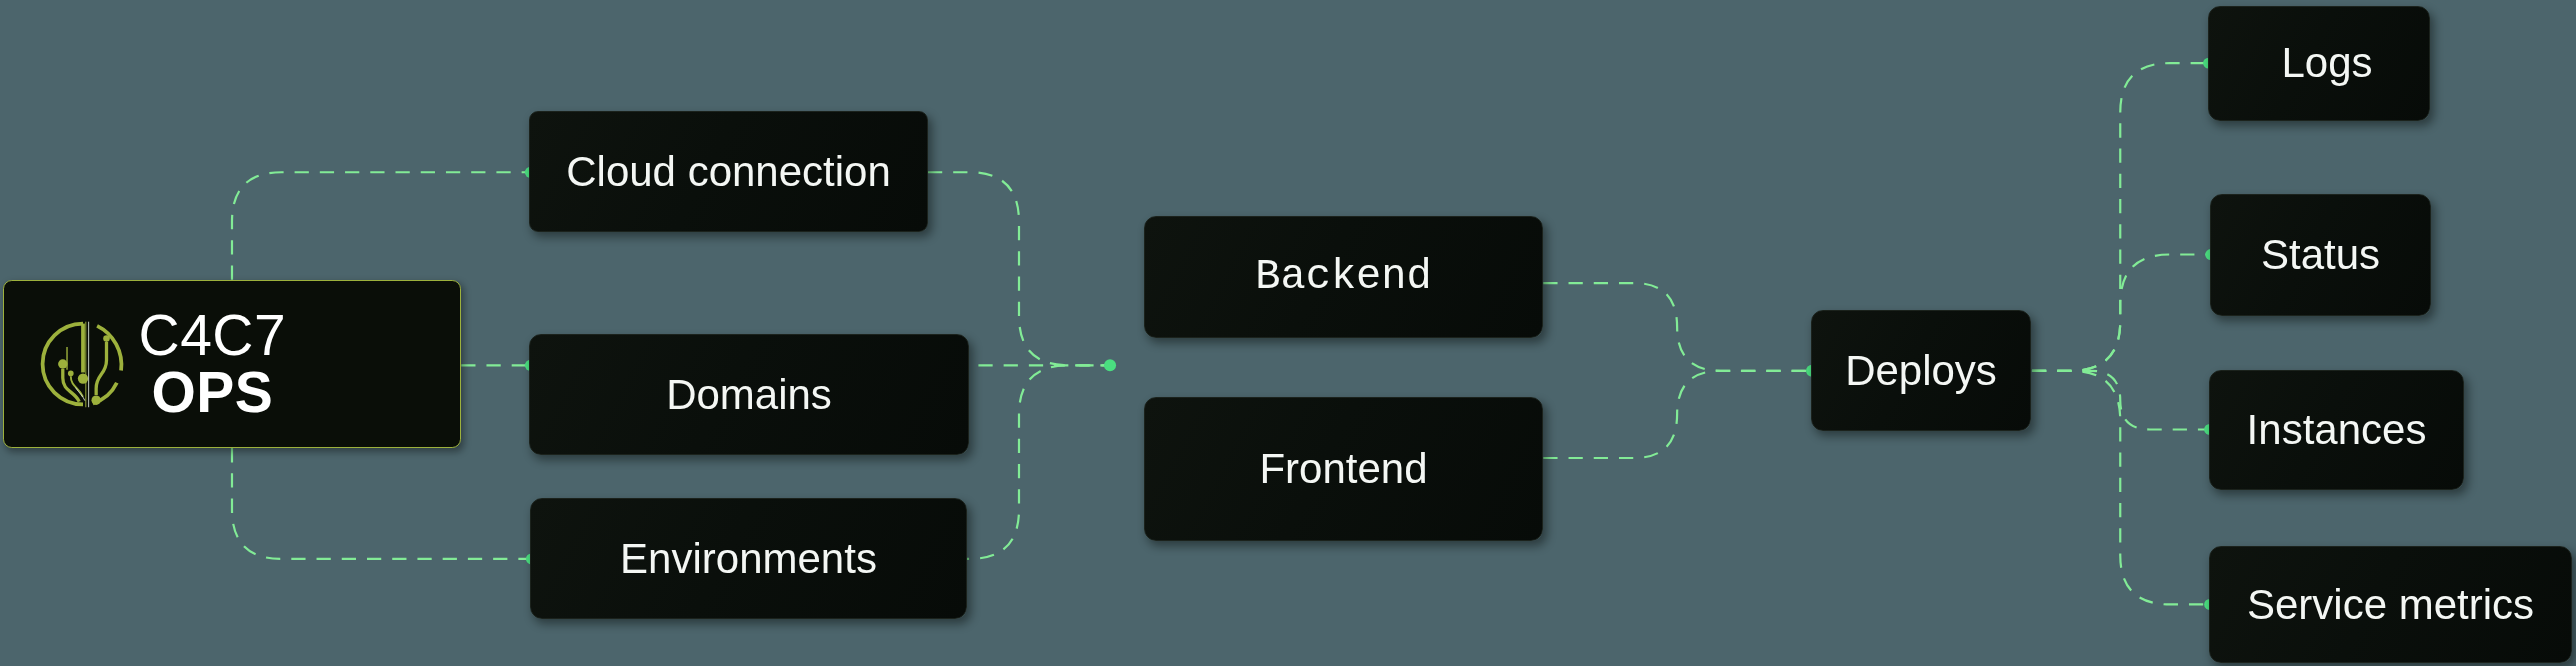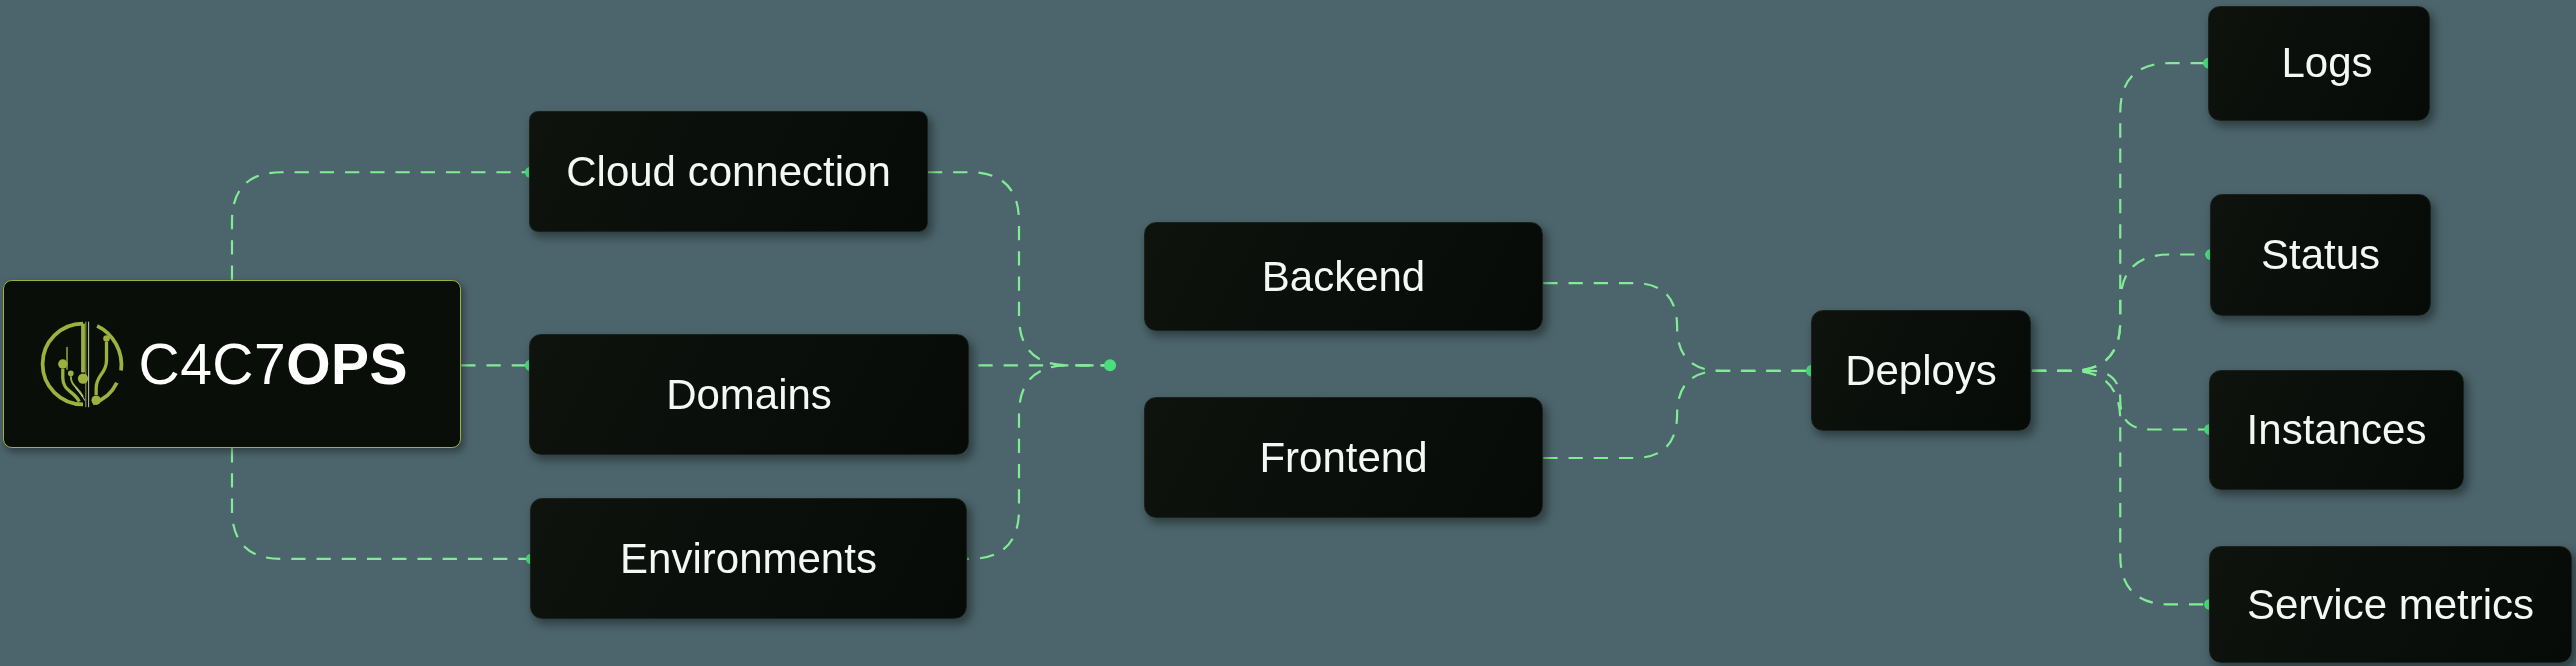--- a/index.html
+++ b/index.html
@@ -24,39 +24,39 @@
     border-radius:12px;
     box-shadow:3.8px 5px 10px rgba(7,11,9,0.45);
     color:#f4f7f4;
     font-size:42px;
     line-height:1;
     white-space:nowrap;
   }
   .n-cloud   {left:529px; top:111px; width:399px;height:121px;border-radius:9px;}
   .n-domains {left:529px; top:305px; width:440px;height:121px;margin-top:29px;}
   .n-env     {left:530px; top:498px; width:437px;height:121px;}
-  .n-backend {left:1144px;top:222px; width:399px;height:109px;}
-  .n-frontend{left:1144px;top:397px; width:399px;height:121px;}
+  .n-backend {left:1144px;top:216px; width:399px;height:122px;font-family:Liberation Mono, monospace;}
+  .n-frontend{left:1144px;top:397px; width:399px;height:144px;}
   .n-deploys {left:1811px;top:310px; width:220px;height:121px;}
   .n-logs    {left:2208px;top:5.5px;  width:222px;height:115px;padding-left:16px;}
   .n-status  {left:2210px;top:194px; width:221px;height:122px;}
   .n-inst    {left:2209px;top:370px; width:255px;height:120px;}
   .n-svc     {left:2209px;top:546px; width:363px;height:117px;align-items:center;}
 
   .n-logo{
     left:2.7px;top:280px;width:458px;height:168px;
     background:#0a0e08;
     border:1.6px solid #9db13c;
     border-radius:8.8px;
     box-shadow:2.7px 3.8px 7.7px rgba(7,11,9,0.4);
     justify-content:flex-start;
     padding-left:32px;
     gap:8.8px;
   }
-  .brand{font-size:57px;color:#ffffff;letter-spacing:0.5px;display:flex;align-items:center;}
+  .brand{font-size:57px;color:#ffffff;letter-spacing:0.5px;display:flex;align-items:center;flex-direction:column;}
   .brand-light{font-weight:400;}
   .brand-bold{font-weight:700;}
   .brand-icon{width:94px;height:94px;flex:0 0 auto;}
 </style>
 </head>
 <body>
 
 <div class="canvas">
 
   <svg class="edges" width="2576" height="667" viewBox="0 0 4697 1216">

